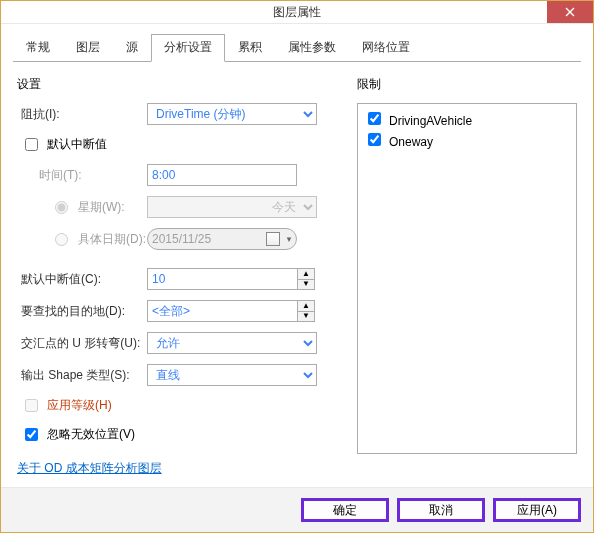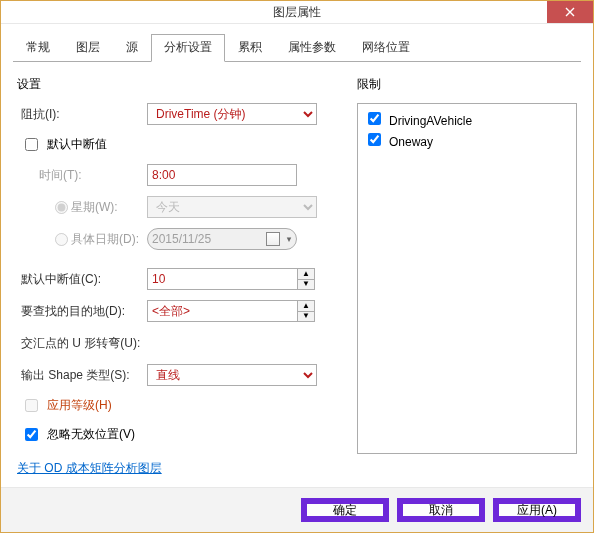--- a/index.html
+++ b/index.html
@@ -13,46 +13,46 @@
 .tabs { display: flex; border-bottom: 1px solid #acacac; margin-bottom: 8px; }
 .tab { padding: 4px 12px 5px 12px; border: 1px solid transparent; border-bottom: none; margin-right: 0; margin-bottom: -1px; cursor: pointer; color: #333; }
 .tab.active { border-color: #acacac; background: #fff; border-bottom: 1px solid #fff; }
 .body { flex: 1; display: flex; gap: 12px; padding: 4px 4px 0 4px; }
 .settings { flex: 1; }
 .restrict { width: 220px; display: flex; flex-direction: column; }
 .section-title { margin: 2px 0 10px 0; }
 .row { display: flex; align-items: center; margin-bottom: 10px; min-height: 22px; }
 .row .label { width: 130px; padding-left: 4px; color: #333; }
 .row.indent .label { padding-left: 22px; color: #333; }
-.row.indent2 .label { padding-left: 38px; display: flex; align-items: center; gap: 3px; }
+.row.indent2 .label { padding-left: 38px; display: flex; align-items: center; gap: 10px; }
 .row.indent .label.disabled, .row.indent2 .label.disabled, .disabled { color: #a0a0a0; }
-select, input[type=text] { height: 22px; border: 1px solid #acacac; background: #fff; padding: 0 4px; color: #b91c1c; }
+select, input[type=text] { height: 22px; border: 1px solid #acacac; background: #fff; padding: 0 4px; color: #3b82f6; }
 select { width: 170px; }
-select.disabled-sel { background: #f0f0f0; color: #a0a0a0; }
+select.disabled-sel { background: #f0f0f0; color: #a0a0a0; text-align: right; }
 .combo170 { width: 170px; }
 .inp150 { width: 150px; }
 .stepper { display: flex; }
 .stepper input { width: 150px; border-right: none; }
 .stepper-btns { display: flex; flex-direction: column; width: 18px; border: 1px solid #acacac; }
 .stepper-btns div { flex: 1; display: flex; align-items: center; justify-content: center; font-size: 8px; line-height: 1; background: #f3f3f3; cursor: pointer; }
 .stepper-btns div:first-child { border-bottom: 1px solid #acacac; }
 .datebox { display: flex; width: 150px; border: 1px solid #acacac; height: 22px; align-items: center; background: #fff; }
 .datebox.disabled-sel { background: #f0f0f0; border-radius: 11px; }
 .datebox span { flex: 1; padding: 0 4px; }
 .datebox .cal { width: 14px; height: 14px; border: 1px solid #888; margin-right: 2px; background: linear-gradient(#fff,#eee); }
 .datebox .dd { width: 14px; text-align: center; font-size: 9px; color: #666; }
 .chk { display: flex; align-items: center; gap: 6px; padding-left: 4px; margin-bottom: 10px; }
 .chk input { width: 13px; height: 13px; }
 .chk.disabled label { color: #c2410c; }
 input[type=radio] { margin: 0; }
 .restrict-box { flex: 1; border: 1px solid #acacac; padding: 4px; overflow: auto; }
 .restrict-item { display: flex; align-items: flex-end; gap: 5px; padding: 1px 2px; }
 .link { color: #0066cc; text-decoration: underline; cursor: pointer; padding: 6px 4px 10px 4px; display: inline-block; }
 .footer { display: flex; justify-content: flex-end; gap: 8px; padding: 10px 12px; border-top: 1px solid #e8e8e8; background: #f3f3f3; }
-.btn { width: 88px; height: 24px; border: 6px solid #6d28d9; background: #fdfdfd; cursor: pointer; display: flex; align-items: center; justify-content: center; }
+.btn { width: 88px; height: 24px; border: 3px solid #6d28d9; background: #fdfdfd; cursor: pointer; display: flex; align-items: center; justify-content: center; }
 </style>
 </head>
 <body>
 
 <div class="window">
   <div class="titlebar">
     <span class="titlebar-text">图层属性</span>
     <div class="close-btn">
       <svg viewBox="0 0 10 10">
           <path d="M1 1 L9 9 M9 1 L1 9" stroke="#fff" stroke-width="1.4"></path>
@@ -133,20 +133,23 @@
             <input type="text" value="&lt;全部&gt;" style="">
             <div class="stepper-btns">
               <div>▲</div>
               <div>▼</div>
             </div>
           </div>
         </div>
 
         <div class="row">
           <div class="label">交汇点的 U 形转弯(U):</div>
+          <select class="combo170">
+            <option>允许</option>
+          </select>
         </div>
 
         <div class="row">
           <div class="label">输出 Shape 类型(S):</div>
           <select class="combo170">
             <option>直线</option>
           </select>
         </div>
 
         <div class="chk disabled">

